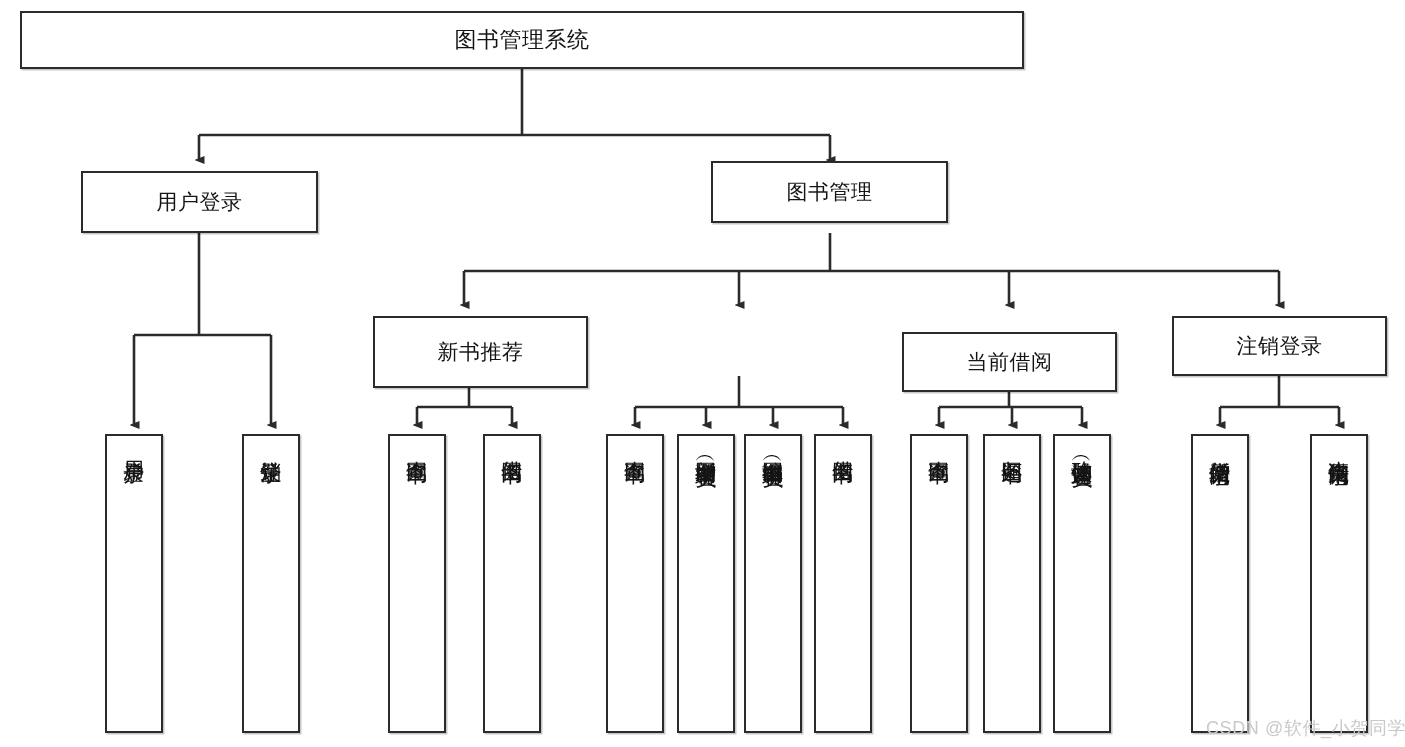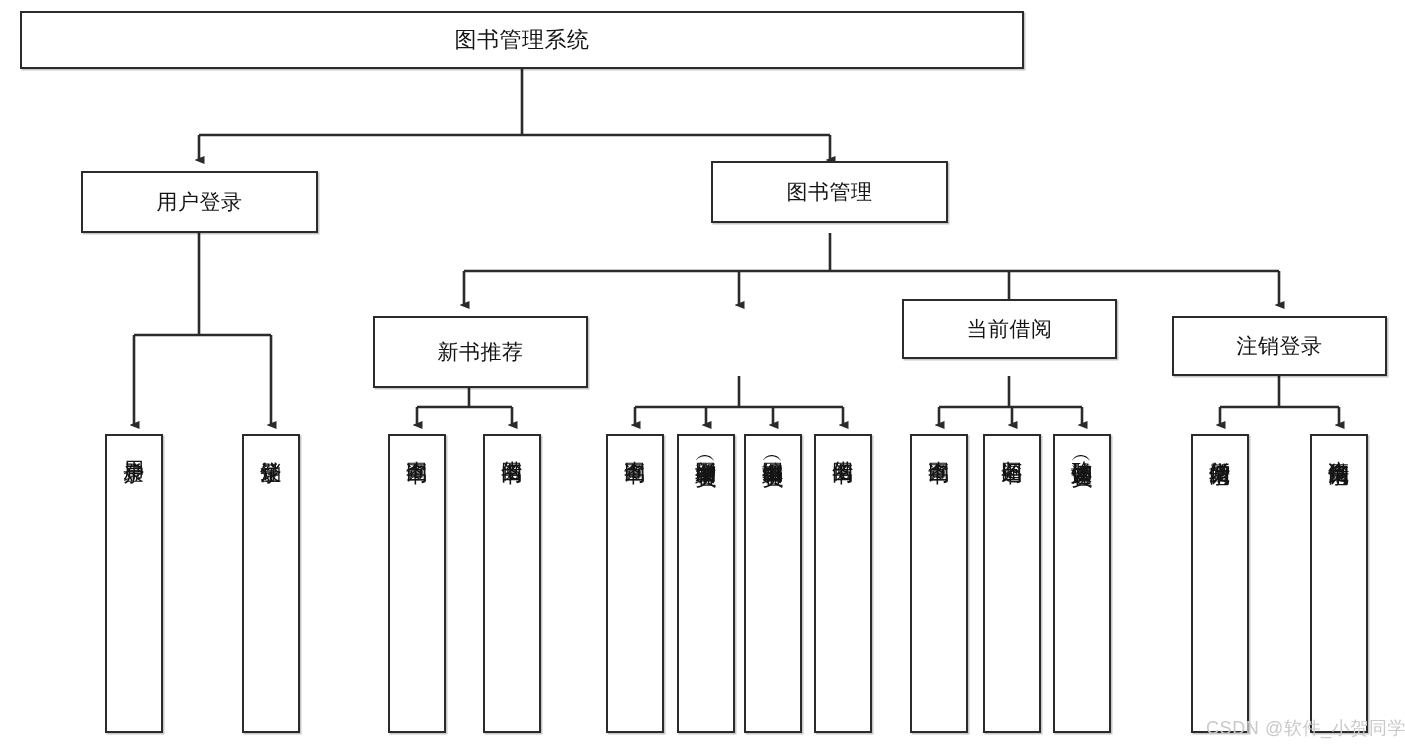--- a/index.html
+++ b/index.html
@@ -133,21 +133,21 @@
   <div class="node" style="left:81px; top:171px; width:237px; height:62px;">
     <span class="lbl">用户登录</span>
   </div>
   <div class="node" style="left:711px; top:161px; width:237px; height:62px;">
     <span class="lbl">图书管理</span>
   </div>
 
   <div class="node" style="left:373px; top:316px; width:215px; height:72px;text-align:center;">
     <span class="lbl">新书推荐</span>
   </div>
-  <div class="node" style="left:902px; top:299px; width:215px; height:60px;">
+  <div class="node" style="left:902px; top:332px; width:215px; height:60px;">
     <span class="lbl">当前借阅</span>
   </div>
   <div class="node" style="left:1172px; top:316px; width:215px; height:60px;">
     <span class="lbl">注销登录</span>
   </div>
 
   <div class="node leaf" style="left:105px; top:434px; width:58px; height:299px;">
     <span class="lbl">用户登录</span>
   </div>
   <div class="node leaf" style="left:242px; top:434px; width:58px; height:299px;">

